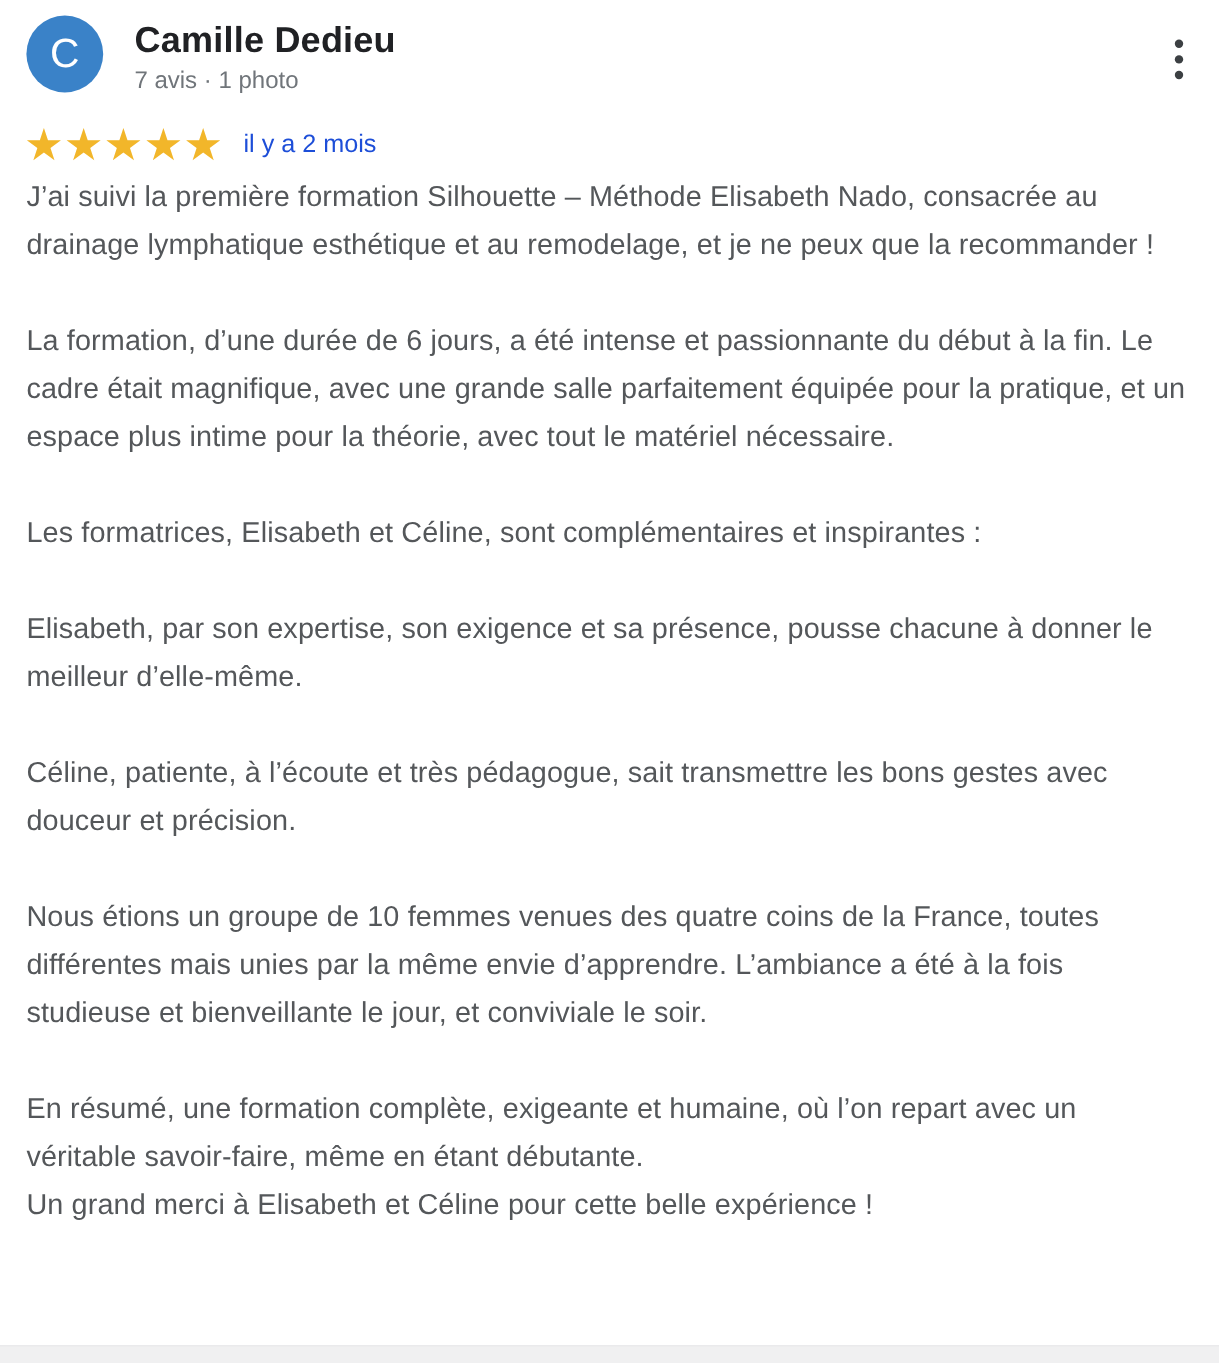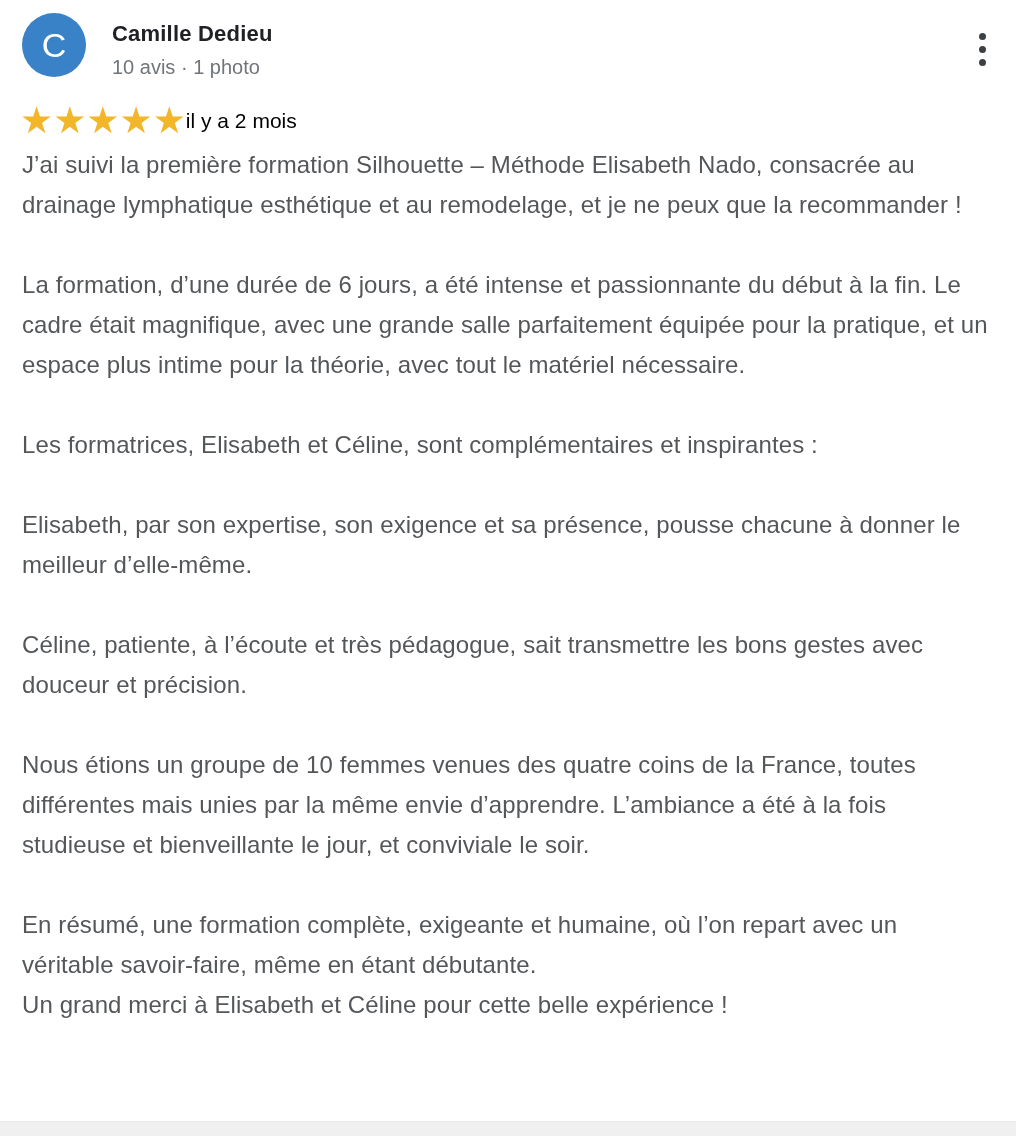--- a/index.html
+++ b/index.html
@@ -35,21 +35,21 @@
     cursor: pointer;
     user-select: none;
   }
   .author-block {
     position: absolute;
     left: 112px;
     top: 20px;
     cursor: pointer;
   }
   .author-name {
-    font-size: 22px;
+    font-size: 30px;
     font-weight: 700;
     color: #202124;
     line-height: 28px;
     letter-spacing: 0.2px;
     text-align: right;
   }
   .author-meta {
     margin-top: 7px;
     font-size: 20px;
     color: #70757a;
@@ -89,22 +89,23 @@
   }
   .stars {
     color: #f2b62a;
     font-size: 37px;
     line-height: 37px;
     letter-spacing: 0px;
     white-space: nowrap;
   }
   .stars .star { display: inline-block; }
   .time-ago {
+    margin-left: 17px;
     font-size: 21px;
-    color: #000000;
+    color: #1d4ed8;
     position: relative;
     top: 1px;
   }
   
   .review-body {
     position: absolute;
     left: 22px;
     top: 145px;
     width: 970px;
     font-size: 24px;
@@ -126,21 +127,21 @@
 </style>
 </head>
 <body>
 
 <div class="stage">
 
   <div class="avatar">C</div>
 
   <div class="author-block">
     <div class="author-name">Camille Dedieu</div>
-    <div class="author-meta">10 avis · 1 photo</div>
+    <div class="author-meta">7 avis · 1 photo</div>
   </div>
 
   <button class="kebab" aria-label="More options">
     <span class="dot"></span>
     <span class="dot"></span>
     <span class="dot"></span>
   </button>
 
   <div class="rating-row">
     <span class="stars"><span class="star">★</span><span class="star">★</span><span class="star">★</span><span class="star">★</span><span class="star">★</span></span>

